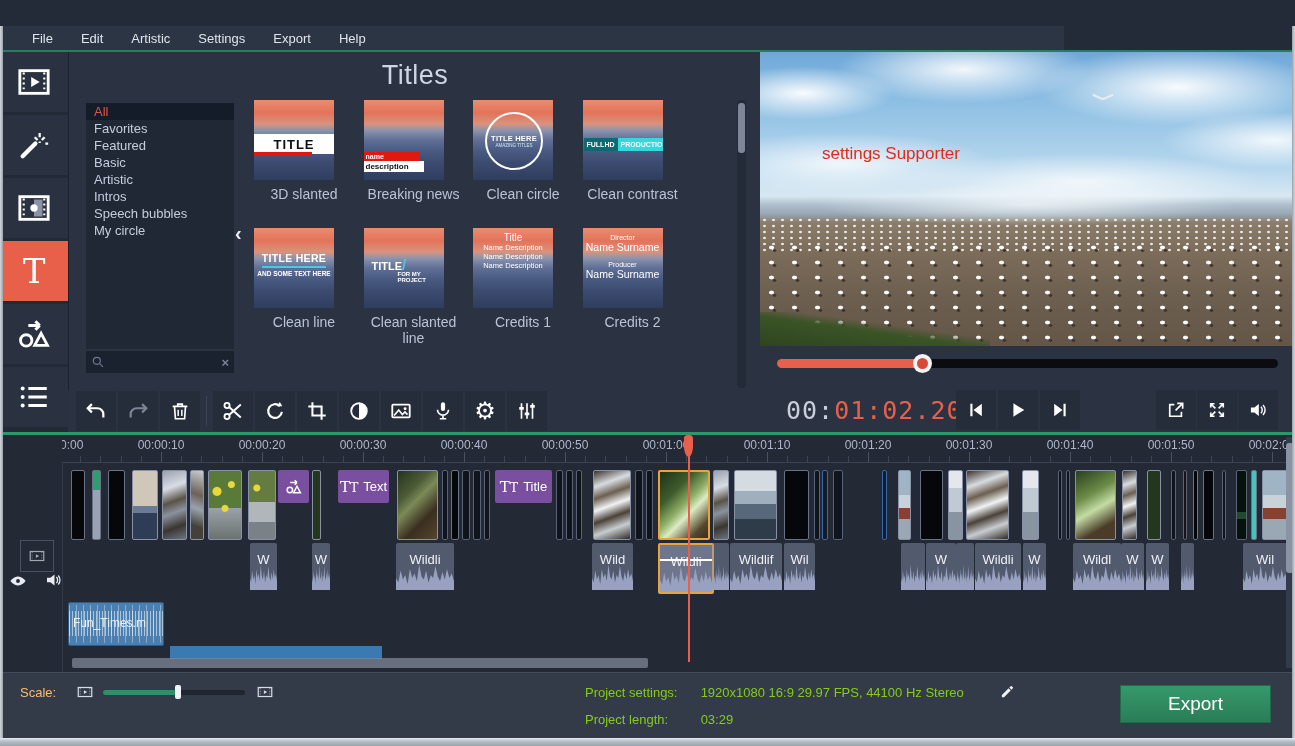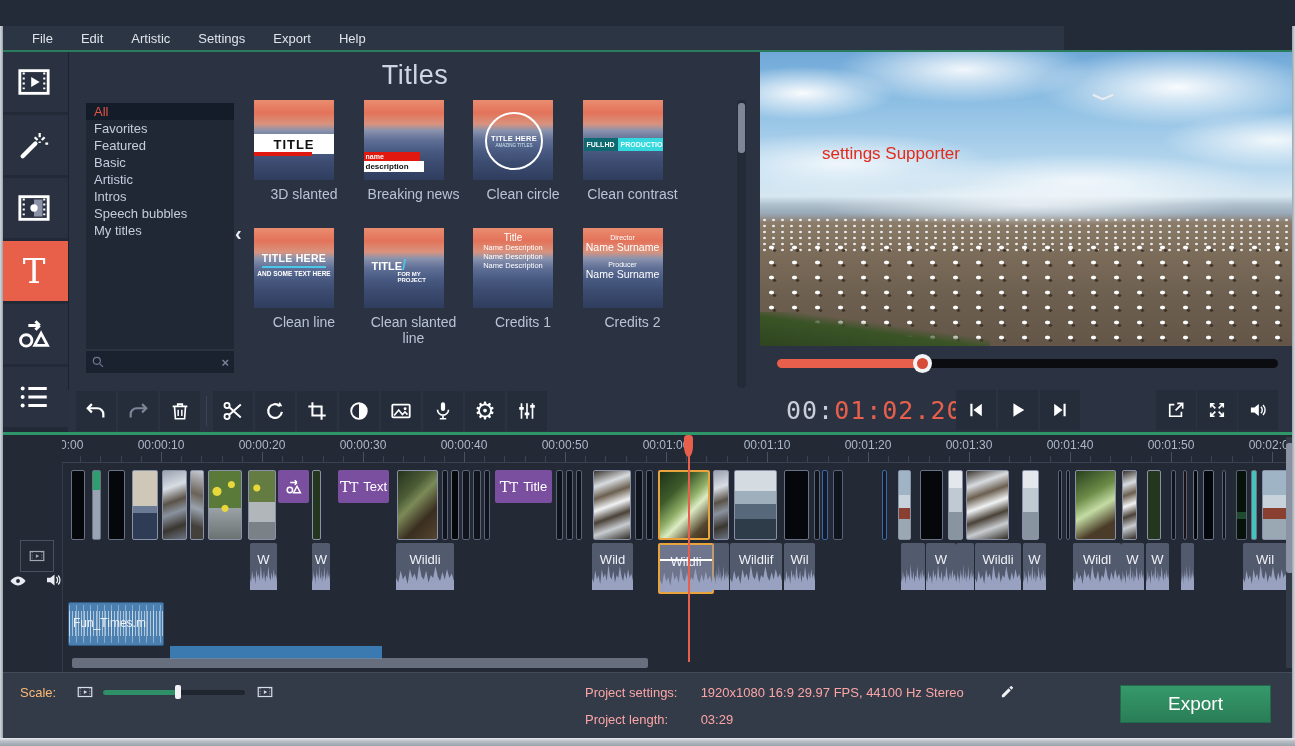--- a/index.html
+++ b/index.html
@@ -184,21 +184,21 @@
   .playhead{position:absolute;top:0;height:227px;width:1.5px;background:#e8604c;z-index:5;}
   .ph-marker{position:absolute;top:0;width:9px;height:22px;margin-left:-4px;background:#e8604c;border-radius:4px 4px 5px 5px/4px 4px 12px 12px;}
 
   
   .statusbar{position:absolute;left:0;top:672px;width:1295px;height:66px;background:#333b49;border-top:1px solid #434c5c;}
   .scale-label{position:absolute;left:20px;top:12px;color:#fdba74;font-size:13px;}
   .scale-ic{position:absolute;top:10px;width:18px;height:18px;}
   .scale-track{position:absolute;left:103px;top:17px;width:142px;height:5px;background:#20262f;border-radius:3px;}
   .scale-fill{position:absolute;left:0;top:0;height:5px;background:#2f8f66;border-radius:3px;}
   .scale-handle{position:absolute;top:-5px;width:6px;height:14px;background:#f0f2f4;border-radius:2px;}
-  .proj-row{position:absolute;left:585px;color:#fca5a5;font-size:13px;}
+  .proj-row{position:absolute;left:585px;color:#84cc16;font-size:13px;}
   .proj-label{display:inline-block;min-width:112px;}
   .pencil{position:absolute;width:15px;height:15px;}
   .export-btn{position:absolute;left:1120px;top:12px;width:151px;height:38px;
     background:linear-gradient(180deg,#35996b,#2a7d56);border:1px solid #1f6b4a;box-sizing:border-box;
     display:flex;align-items:center;justify-content:center;color:#fff;font-size:19px;}
 
   
   .frame-l{position:absolute;left:0;top:26px;width:3px;height:712px;background:linear-gradient(90deg,#d4d8dd,#9aa2ab);z-index:50;}
   .frame-r{position:absolute;right:0;top:26px;width:3px;height:712px;background:linear-gradient(90deg,#9aa2ab,#d4d8dd);z-index:50;}
   .frame-b{position:absolute;left:0;top:738px;width:1295px;height:8px;background:linear-gradient(180deg,#e8ebee,#b8bfc7 40%,#9aa2ab);z-index:50;}
@@ -274,21 +274,21 @@
   <div class="panel">
     <div class="panel-heading">Titles</div>
     <div class="cat-list" id="catlist">
         <div class="cat-item selected">All</div>
         <div class="cat-item">Favorites</div>
         <div class="cat-item">Featured</div>
         <div class="cat-item">Basic</div>
         <div class="cat-item">Artistic</div>
         <div class="cat-item">Intros</div>
         <div class="cat-item">Speech bubbles</div>
-        <div class="cat-item">My titles</div>
+        <div class="cat-item">My circle</div>
       </div>
     <div class="cat-search">
       <span class="icon" id="search-ic">
           <svg viewBox="0 0 24 24" fill="none" stroke="#6e7891" stroke-width="2">
             <circle cx="10" cy="10" r="6"></circle>
             <path d="M14.8 14.8L20.5 20.5"></path>
           </svg>
         </span>
       <span class="clear">×</span>
     </div>

